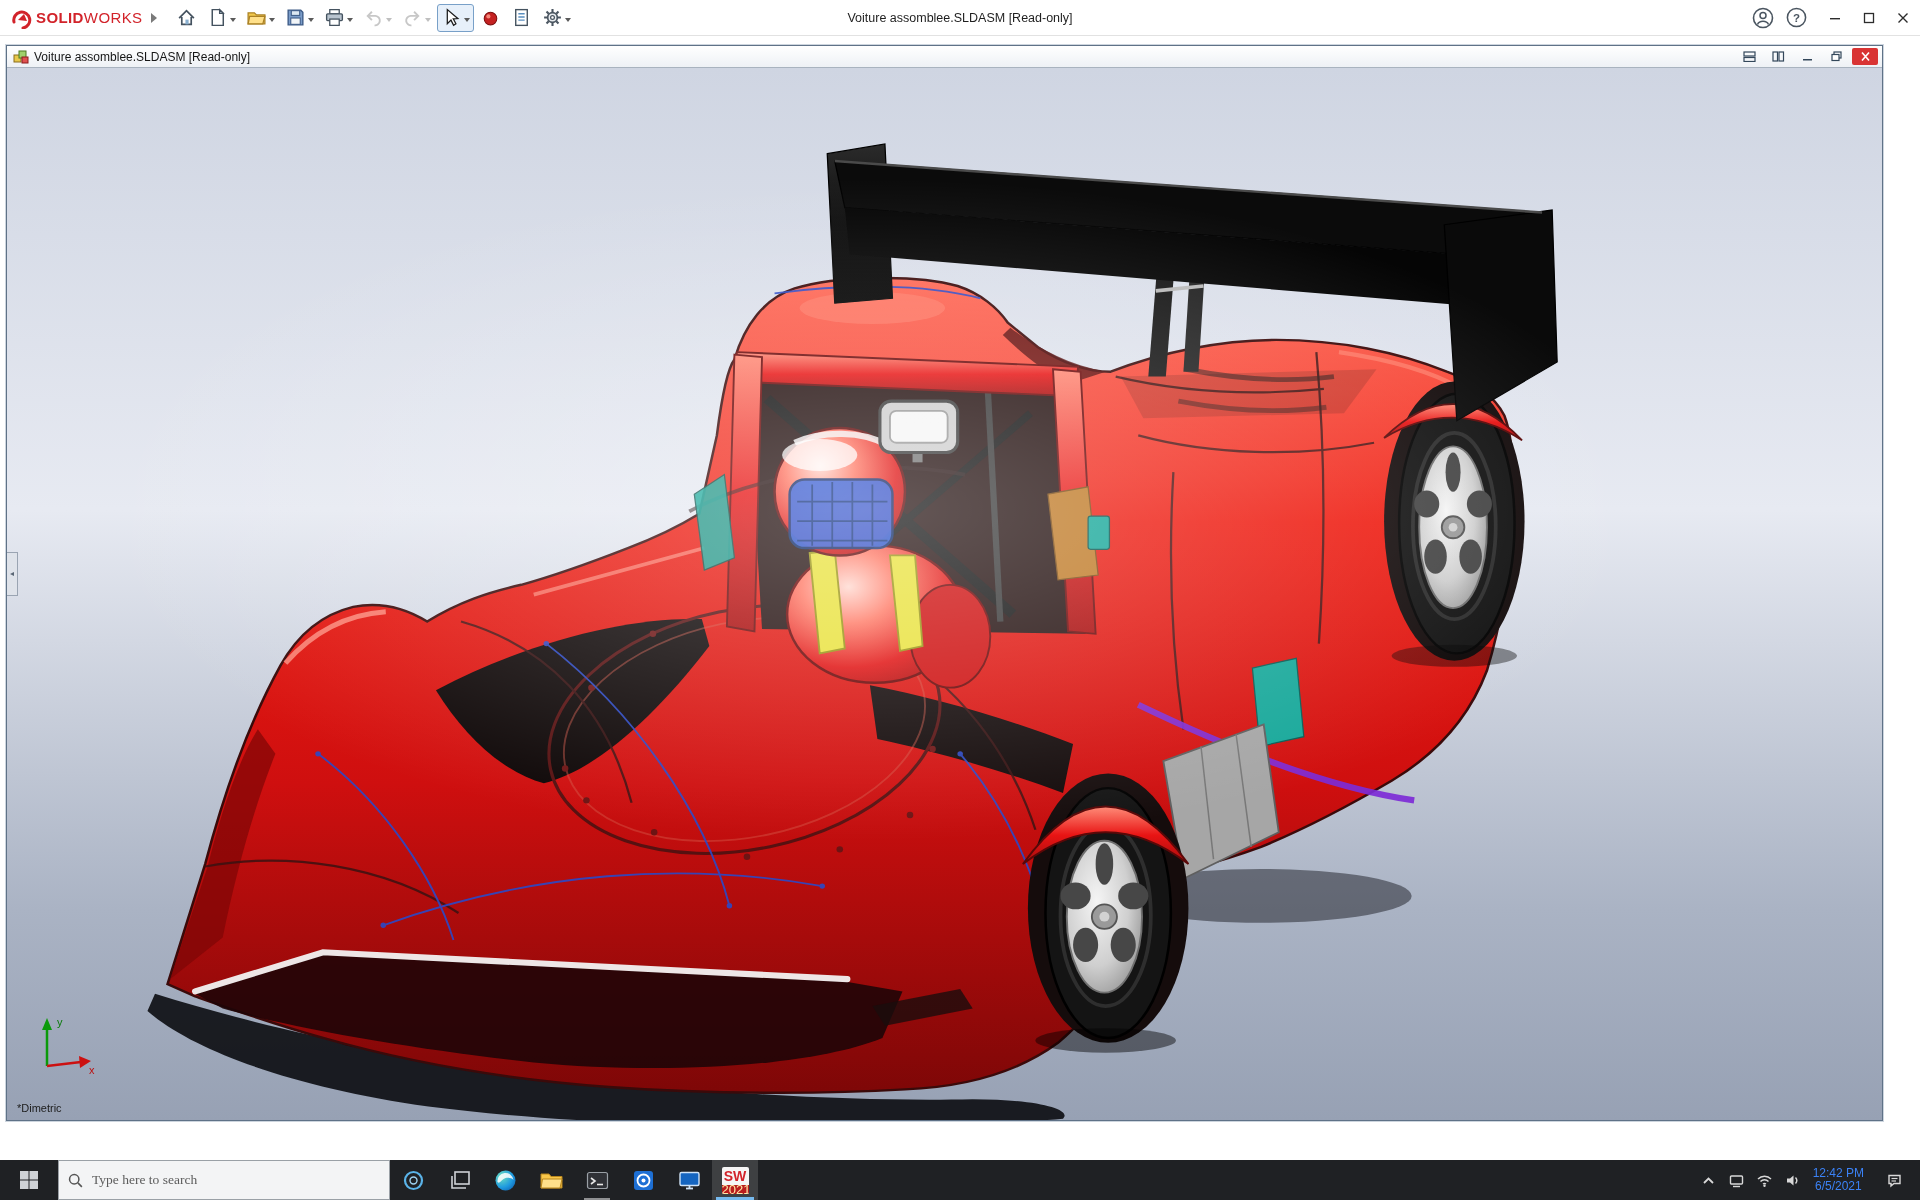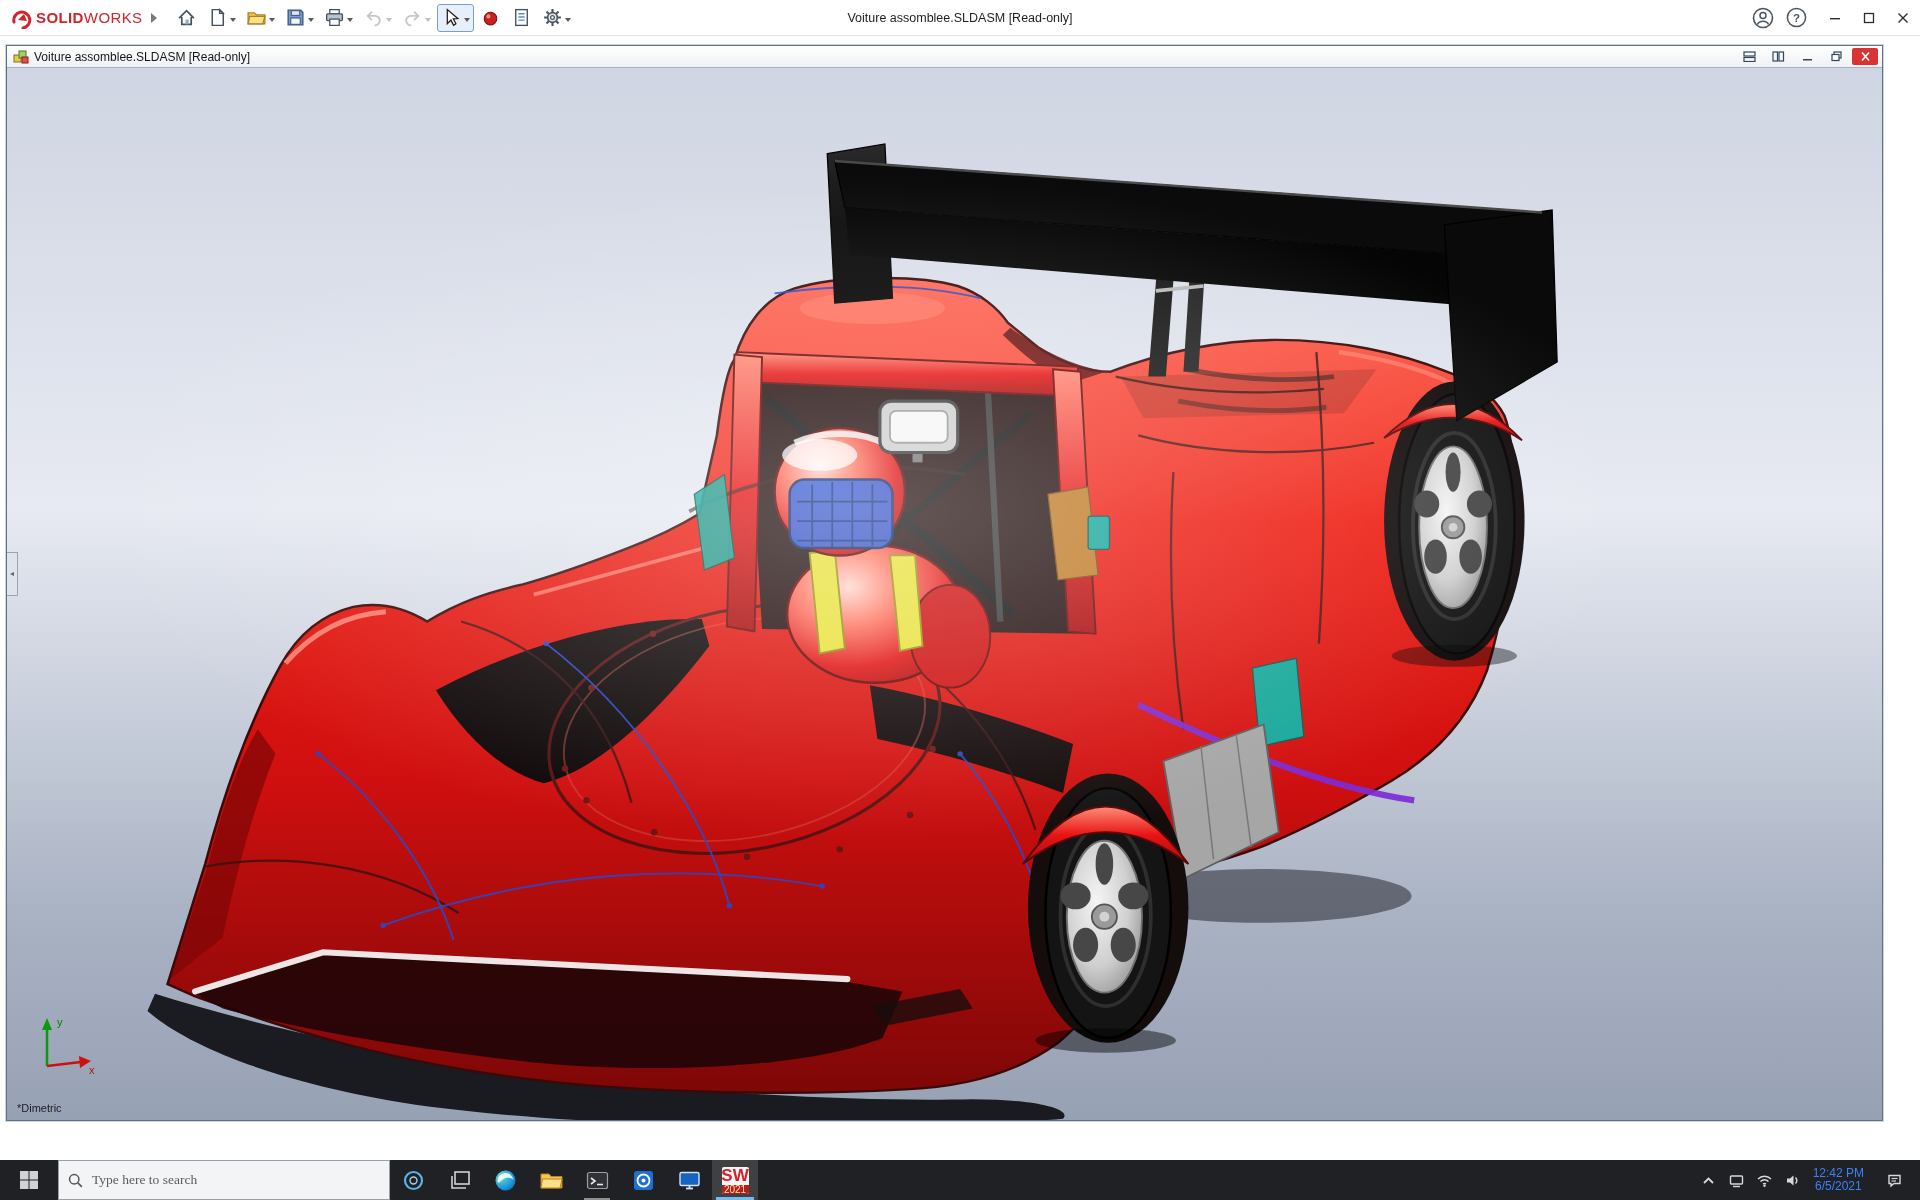--- a/index.html
+++ b/index.html
@@ -63,22 +63,22 @@
   .tb-search { width:332px; background:#f3f4f5; border:1px solid #9aa0a6; display:flex; align-items:center; padding:0 8px; gap:8px; }
   .tb-search svg { width:17px; height:17px; flex:none; }
   .tb-search input { border:none; outline:none; background:transparent; font-size:13.5px; color:#333; width:100%;font-family:Liberation Serif, serif; }
   .tb-search input::placeholder { color:#5c5c5c; }
   .tb-slot { width:46px; position:relative; display:flex; align-items:center; justify-content:center; }
   .tb-slot svg { width:25px; height:25px; }
   .tb-slot.running::after { content:""; position:absolute; left:10px; right:10px; bottom:0; height:2px; background:rgba(255,255,255,.5); }
   .tb-slot.active { background:rgba(255,255,255,.14); }
   .tb-slot.active::after { content:""; position:absolute; left:4px; right:4px; bottom:0; height:3px; background:#76b9ed; }
   .sw-tile { width:27px; height:27px; background:#f5f5f5; border-radius:2px; display:flex; flex-direction:column; align-items:center; overflow:hidden; }
-  .sw-tile .sw-top { flex:1; display:flex; align-items:center; justify-content:center; font-size:17px; font-weight:700; color:#d2232a; line-height:1; }
-  .sw-tile .sw-year { width:100%; background:#b91c1c; color:#ffe9a8; font-size:10px; text-align:center; line-height:9px; }
+  .sw-tile .sw-top { flex:1; display:flex; align-items:center; justify-content:center; font-size:14px; font-weight:700; color:#d2232a; line-height:1; }
+  .sw-tile .sw-year { width:100%; background:#b91c1c; color:#ffe9a8; font-size:13px; text-align:center; line-height:9px; }
   .tb-tray { margin-left:auto; display:flex; align-items:center; }
   .traybtn { width:28px; height:40px; display:flex; align-items:center; justify-content:center; }
   .traybtn svg { width:17px; height:17px; }
   .tb-clock { padding:0 10px 0 6px; text-align:center; color:#3b82f6; font-size:12px; line-height:13.5px; }
   .tb-showdesktop { width:6px; border-left:1px solid #4a4d52; }
   .notif { width:40px; }
 </style>
 </head>
 <body>
 

